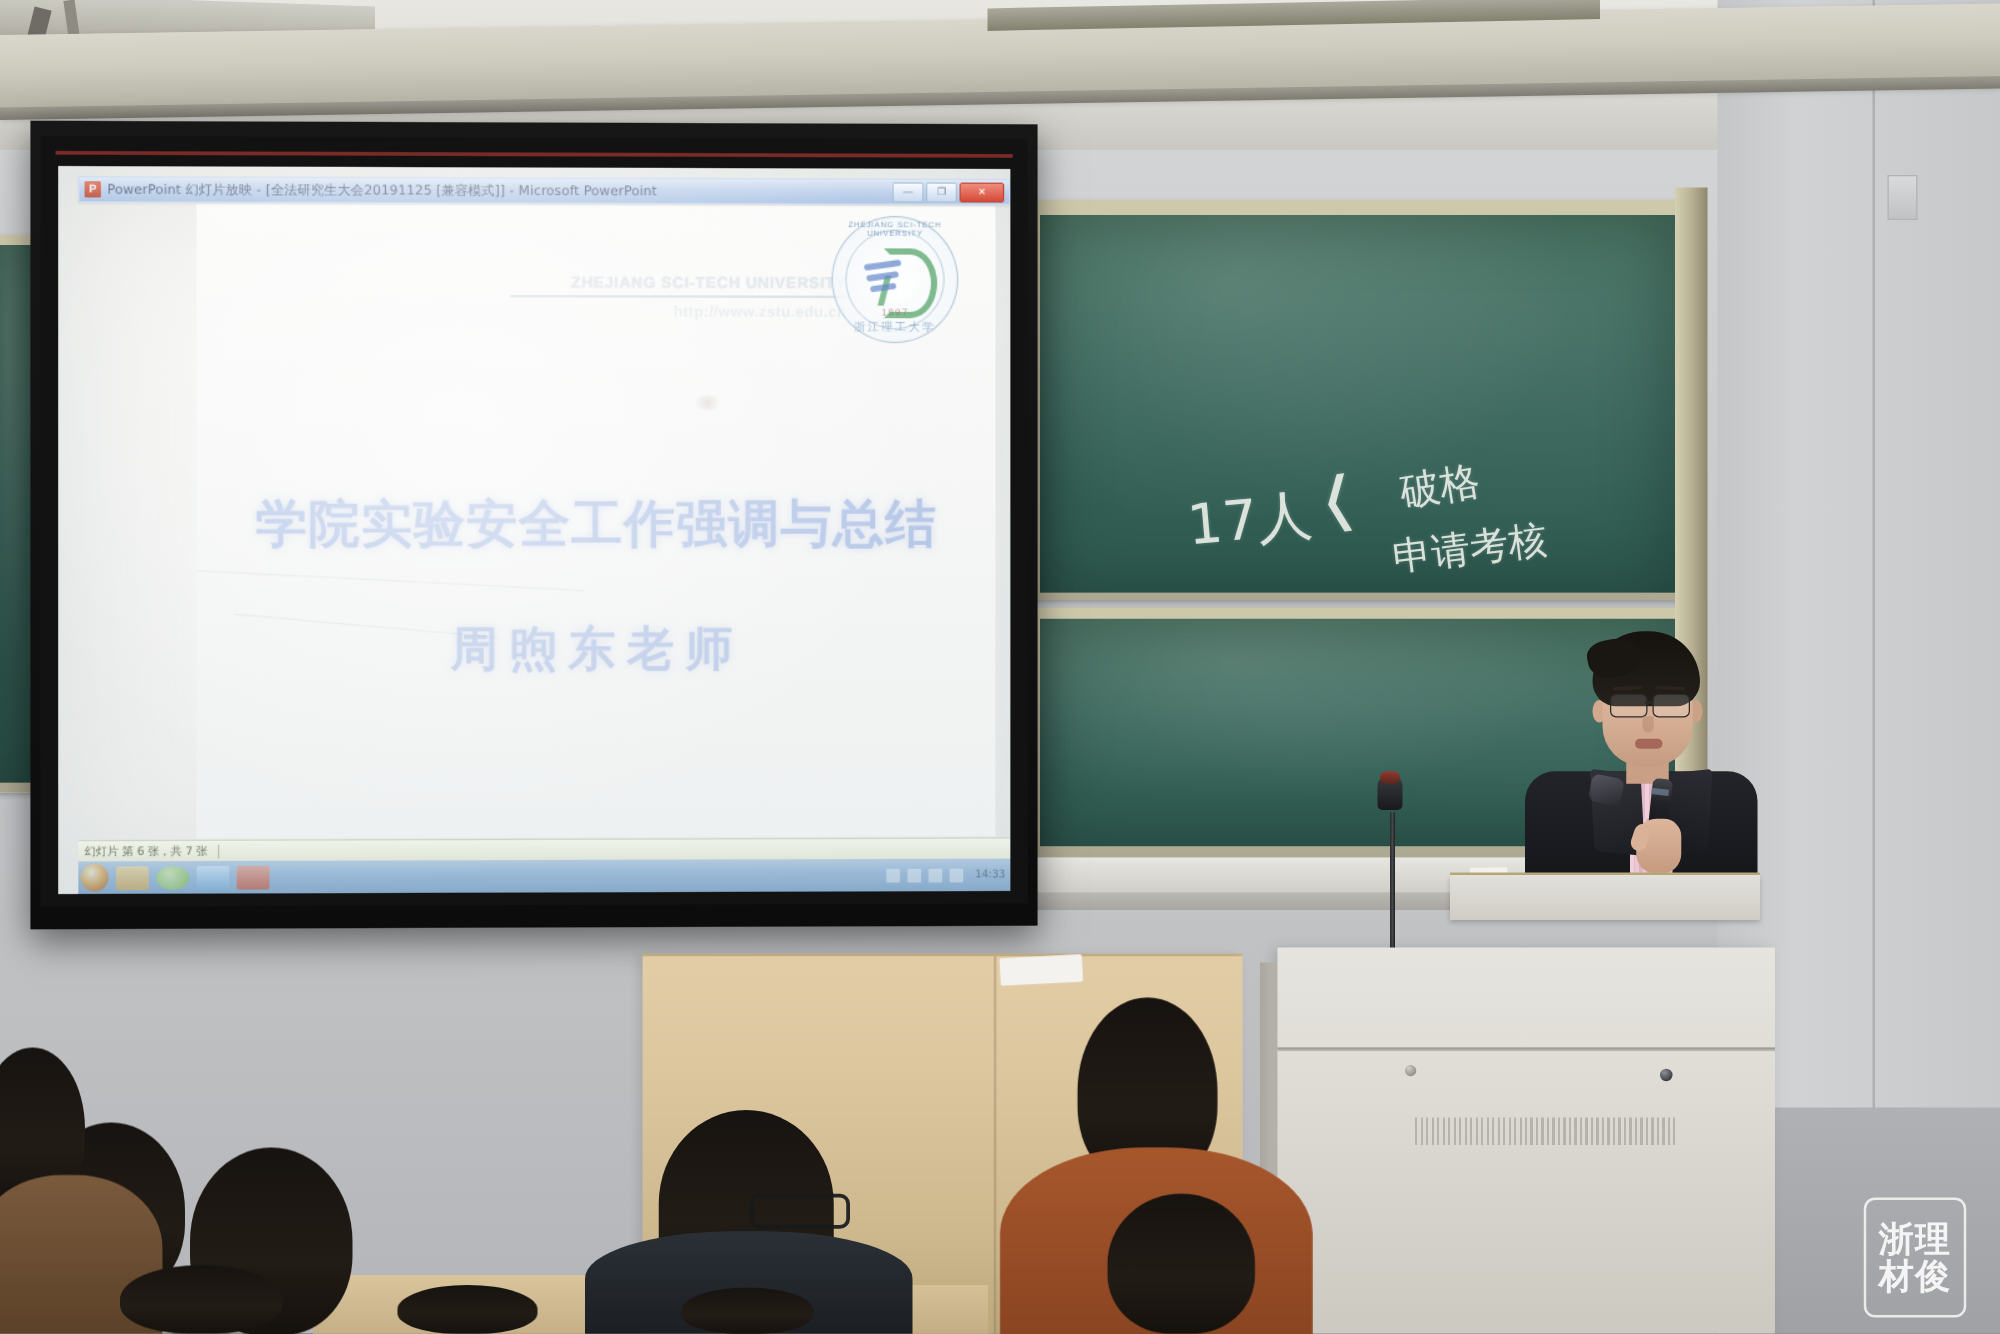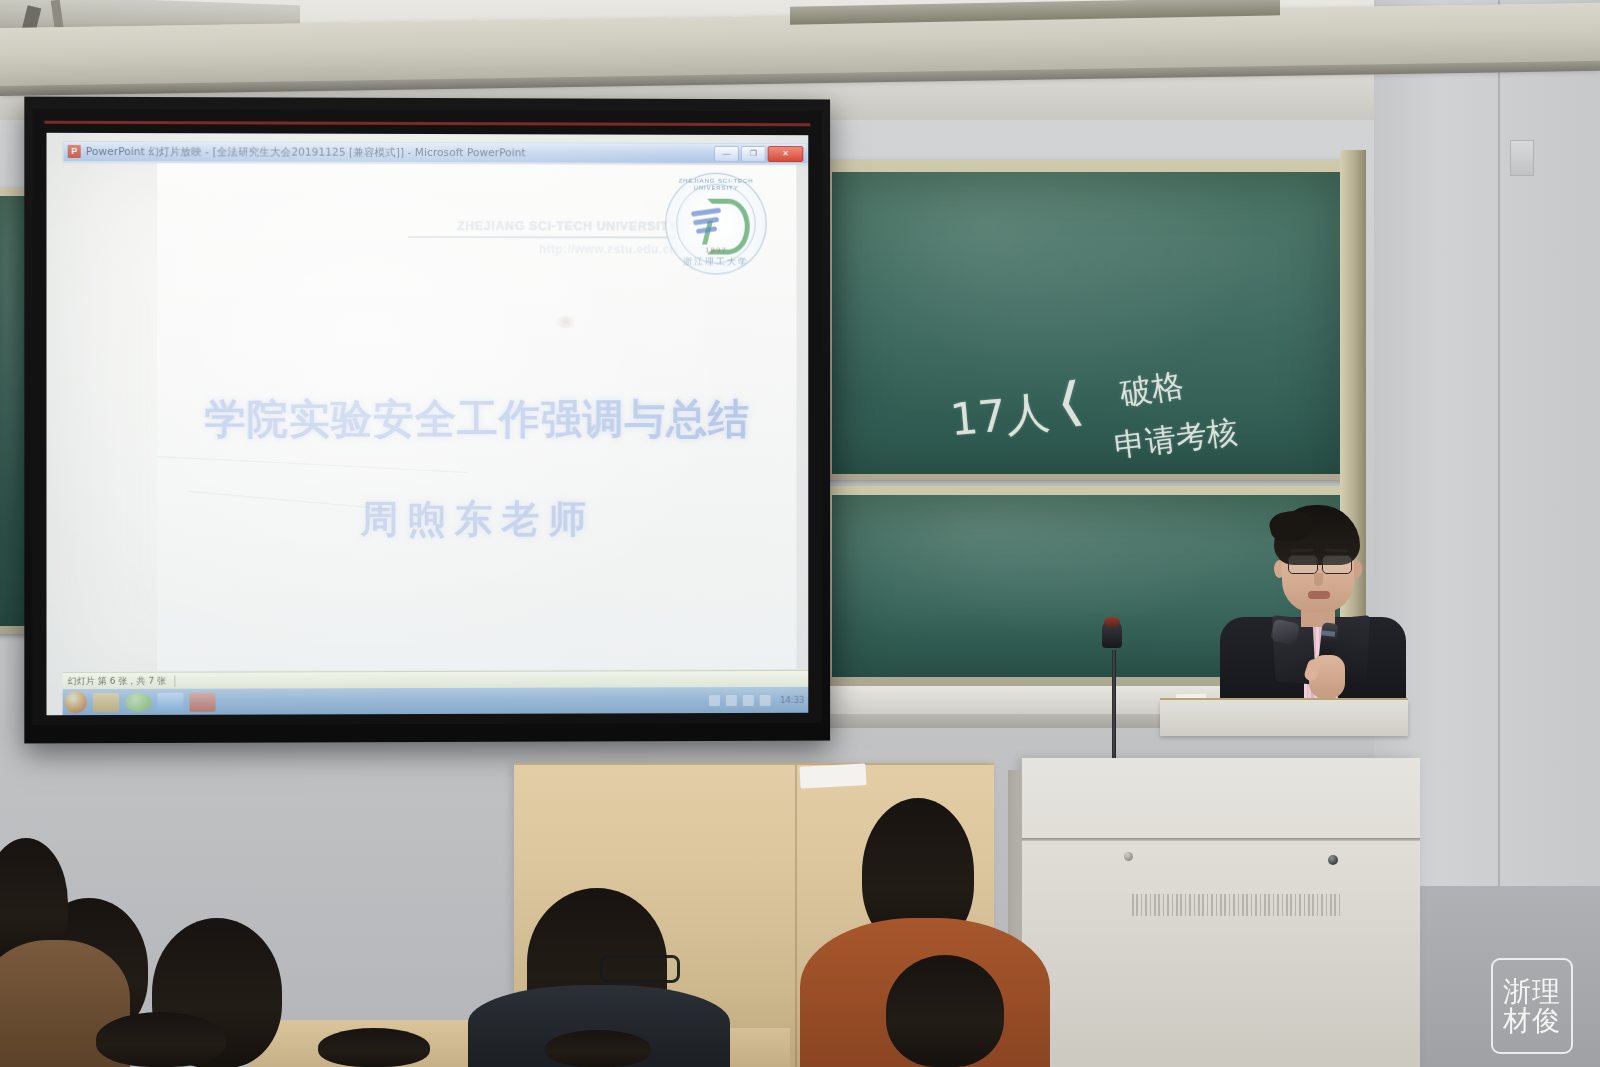--- a/index.html
+++ b/index.html
@@ -280,21 +280,21 @@
     background:linear-gradient(180deg,#d9c49c,#c6b088);}
   #desk-wood2{position:absolute;left:640px;top:1028px;width:150px;height:39px;
     background:linear-gradient(180deg,#d6c098,#c3ad84);}
 
   
   #watermark{position:absolute;left:1491px;top:958px;width:78px;height:92px;
     border:2.5px solid rgba(255,255,255,.78);border-radius:9px;
     display:flex;flex-direction:column;align-items:center;justify-content:center;
     color:rgba(255,255,255,.88);
     font-family:"DejaVu Sans",sans-serif;font-size:28px;line-height:1.05;
-    letter-spacing:1px;}
+    letter-spacing:1px;font-weight:bold;}
 
   
   #wall-col{position:absolute;left:1374px;top:0;width:226px;height:900px;
     background:linear-gradient(90deg,#c4c6c8 0%,#d0d2d3 28%,#c6c8ca 100%);}
   #wall-seam{position:absolute;left:1498px;top:0;width:2px;height:900px;
     background:rgba(150,152,155,.55);}
   #wall-vent{position:absolute;left:1510px;top:140px;width:22px;height:34px;
     background:linear-gradient(180deg,#d8dadb,#c0c2c4);border:1px solid #b0b2b4;}
   #wall-base{position:absolute;left:1374px;top:886px;width:226px;height:181px;
     background:linear-gradient(180deg,#b0b1b4,#a0a1a4);}

